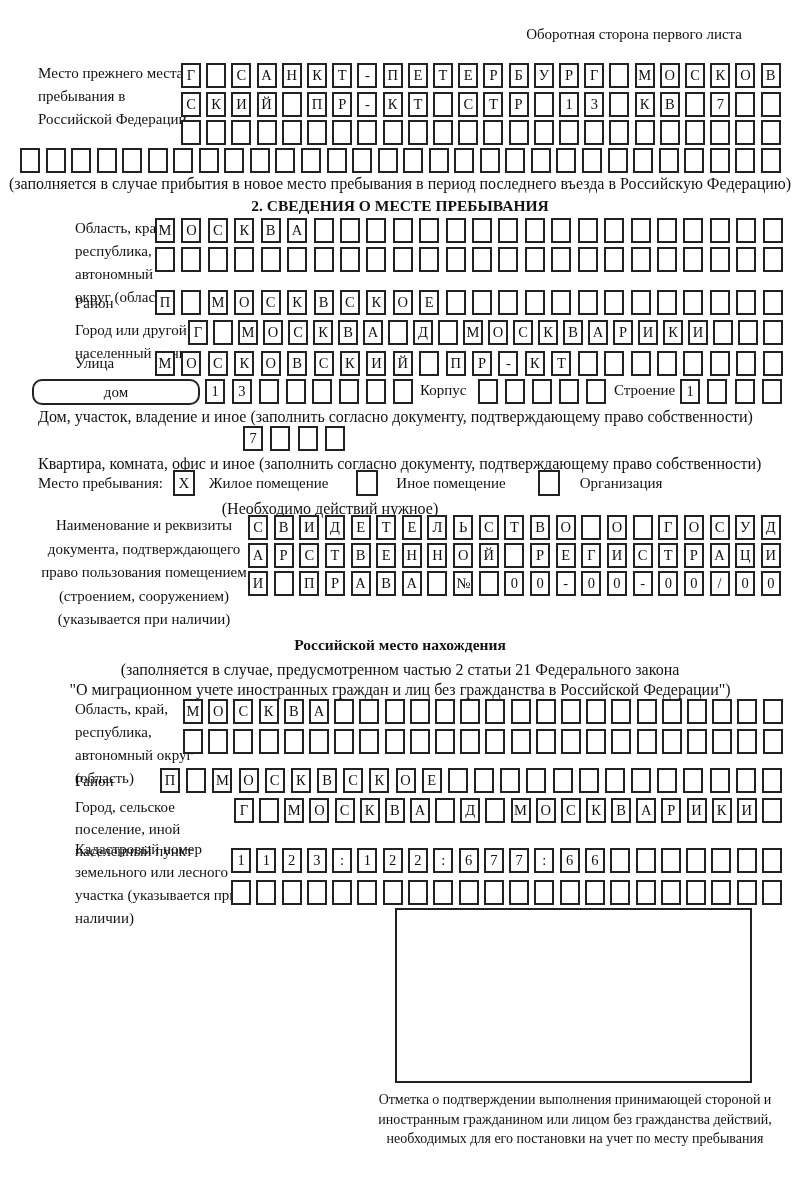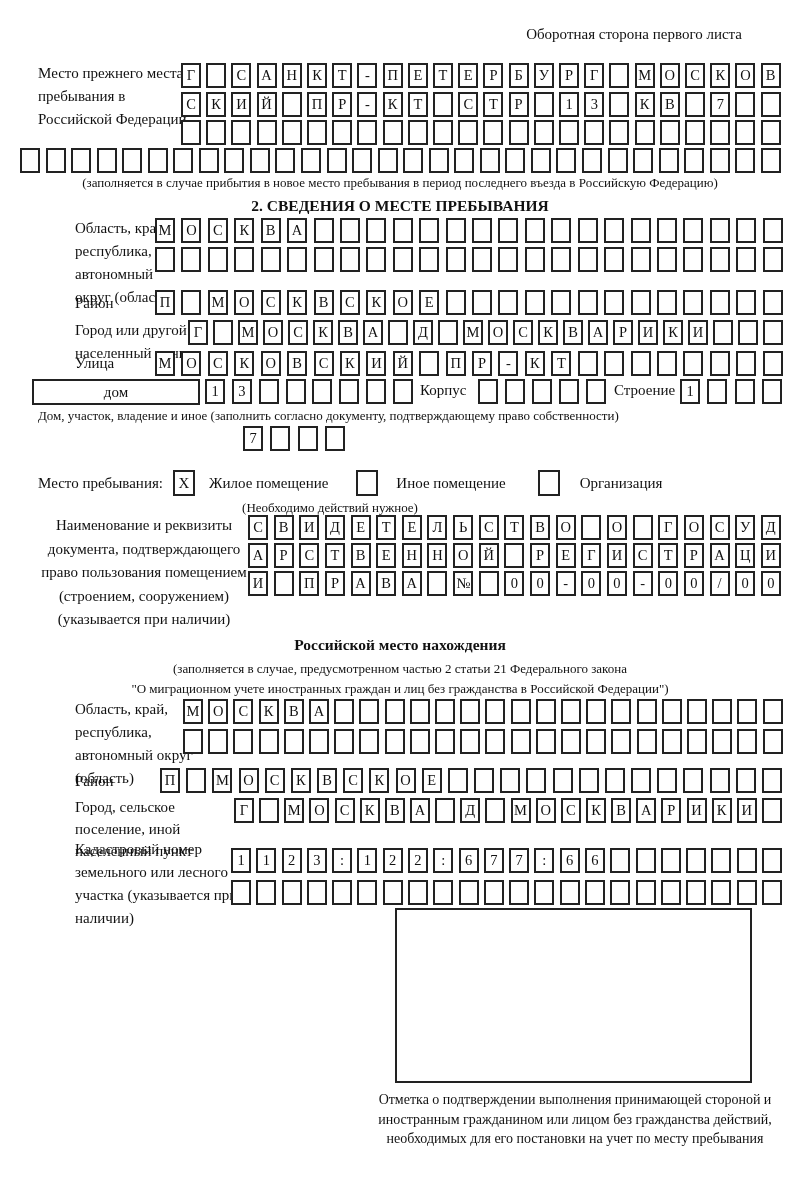--- a/index.html
+++ b/index.html
@@ -5,21 +5,21 @@
   * { margin:0; padding:0; box-sizing:border-box; }
   html,body { background:#fff; }
   .page {
     position:relative; width:800px; height:1180px; margin:0 auto;
     background:#ffffff; color:#111;
     font-family:"Liberation Serif","DejaVu Serif",serif;
     font-size:15px; overflow:hidden;
   }
   .abs { position:absolute; }
   .lbl { line-height:23px; color:#111; }
-  .note { font-size:13px; color:#111; }
+  .note { font-size:16px; color:#111; }
   .center { text-align:center; }
   .bold { font-weight:bold; }
   .cells { display:flex; justify-content:space-between; }
   .cell {
     width:20px; height:25px; border:2px solid #222; background:#fff;
     text-align:center; font-size:14.5px; line-height:21px; color:#111;
     flex:0 0 auto;
   }
   .widebox {
     height:26px; border:2px solid #222; background:#fff;
@@ -287,21 +287,21 @@
       <div class="cell"></div>
       <div class="cell"></div>
       <div class="cell"></div>
       <div class="cell"></div>
       <div class="cell"></div>
       <div class="cell"></div>
       <div class="cell"></div>
       <div class="cell"></div>
     </div>
 
-  <div class="abs widebox" style="left:32px; top:379px; width:168px;">дом</div>
+  <div class="abs widebox" style="left:32px; top:379px; width:168px;border-radius:10px;">дом</div>
   <div class="abs cells" style="left:205px; top:379px; width:208px;">
       <div class="cell">1</div>
       <div class="cell">3</div>
       <div class="cell"></div>
       <div class="cell"></div>
       <div class="cell"></div>
       <div class="cell"></div>
       <div class="cell"></div>
       <div class="cell"></div>
     </div>
@@ -321,20 +321,21 @@
       <div class="cell"></div>
     </div>
   <div class="abs note" style="left:38px; top:408px; width:740px;">Дом, участок, владение и иное (заполнить согласно документу, подтверждающему право собственности)</div>
 
   <div class="abs cells" style="left:243px; top:426px; width:102px;">
       <div class="cell">7</div>
       <div class="cell"></div>
       <div class="cell"></div>
       <div class="cell"></div>
     </div>
+  <div class="abs note" style="left:38px; top:455px; width:740px;">Квартира, комната, офис и иное (заполнить согласно документу, подтверждающему право собственности)</div>
 
   <div class="abs stay-row" style="left:38px; top:470px; width:720px;">
     <span>Место пребывания:</span>
     <span class="checkbox" style="margin-left:10px;">X</span>
     <span style="margin-left:14px;">Жилое помещение</span>
     <span class="checkbox" style="margin-left:28px;"></span>
     <span style="margin-left:18px;">Иное помещение</span>
     <span class="checkbox" style="margin-left:32px;"></span>
     <span style="margin-left:20px;">Организация</span>
   </div>

